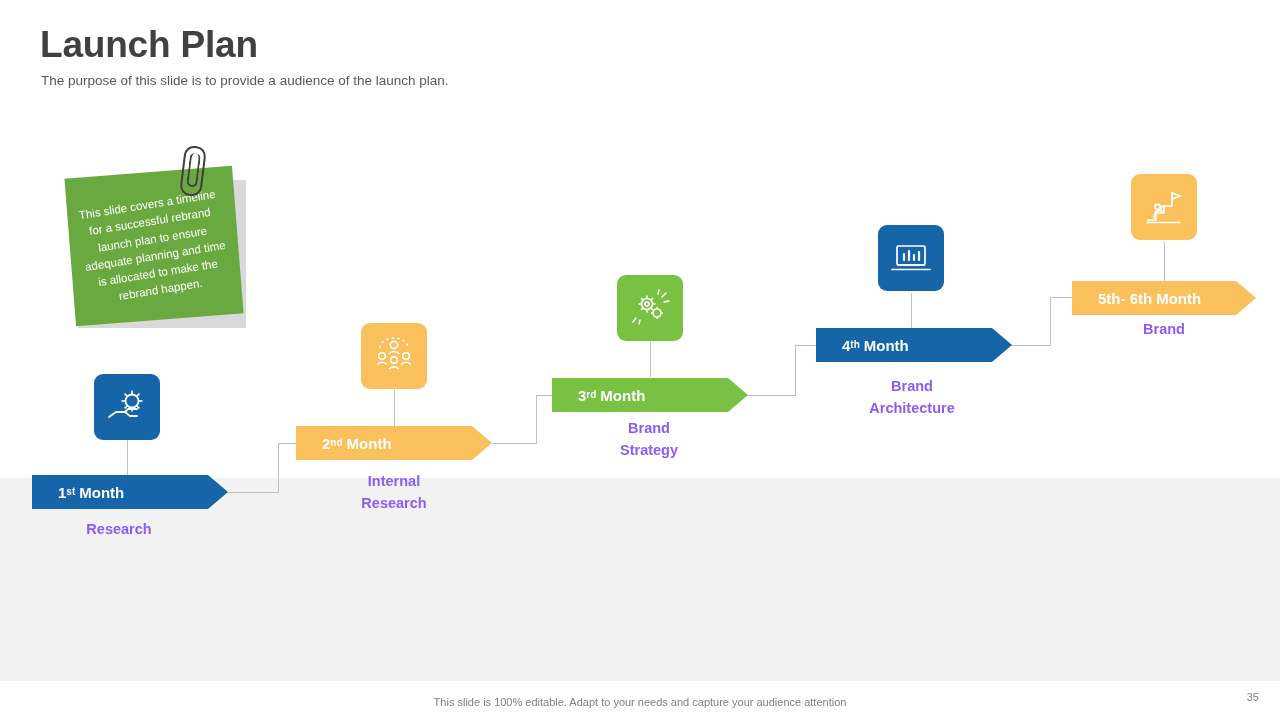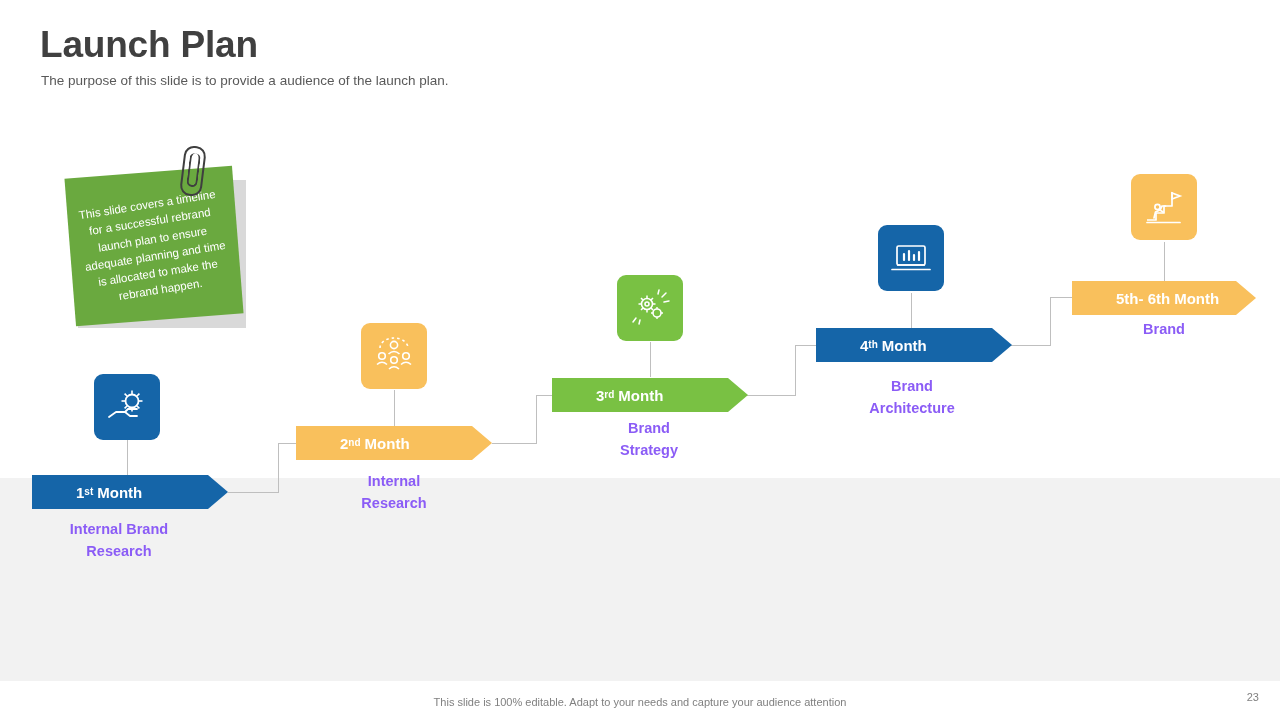--- a/index.html
+++ b/index.html
@@ -71,21 +71,21 @@
 
   
   .banner {
     position: absolute;
     height: 34px;
     display: flex;
     align-items: center;
     color: #ffffff;
     font-size: 15px;
     font-weight: bold;
-    padding-left: 44px;
+    padding-left: 26px;
     box-sizing: border-box;
     clip-path: polygon(0 0, calc(100% - 20px) 0, 100% 50%, calc(100% - 20px) 100%, 0 100%);
   }
   .banner sup {
     font-size: 10px;
     vertical-align: super;
     line-height: 0;
   }
   .banner .lbl-rest { margin-left: 4px; }
   .blue   { background: #1565a8; }
@@ -227,21 +227,20 @@
         <path d="M19 25 L22 22 L31 22" stroke-linecap="round"></path>
       </svg>
     </span>
   </div>
   <div class="banner blue" style="left:32px; top:475px; width:196px;">
     <span>1</span>
       <sup>st</sup>
       <span class="lbl-rest">Month</span>
   </div>
   <div class="caption" style="left:29px; top:518px;">
-    <div>Internal Brand</div>
     <div>Research</div>
   </div>
 
   <div class="tile yellow" style="left:361px; top:323px;">
     <span>
       <svg width="44" height="40" viewBox="0 0 44 40" fill="none" stroke="#ffffff" stroke-width="1.6">
         <path d="M8 12 A14 10 0 0 1 36 12" stroke-dasharray="2.5 3"></path>
         <circle cx="22" cy="9" r="3.6"></circle>
         <path d="M16.5 18 q5.5-5 11 0"></path>
         <circle cx="10" cy="20" r="3.3"></circle>
@@ -346,15 +345,15 @@
   <div class="banner yellow" style="left:1072px; top:281px; width:184px;">
     <span>5th- 6th</span>
       <sup></sup>
       <span class="lbl-rest">Month</span>
   </div>
   <div class="caption" style="left:1074px; top:318px;">
     <div>Brand</div>
   </div>
 
   <div class="footer-note">This slide is 100% editable. Adapt to your needs and capture your audience attention</div>
-  <div class="page-number">23</div>
+  <div class="page-number">35</div>
 
 </div>
 
 </body></html>

